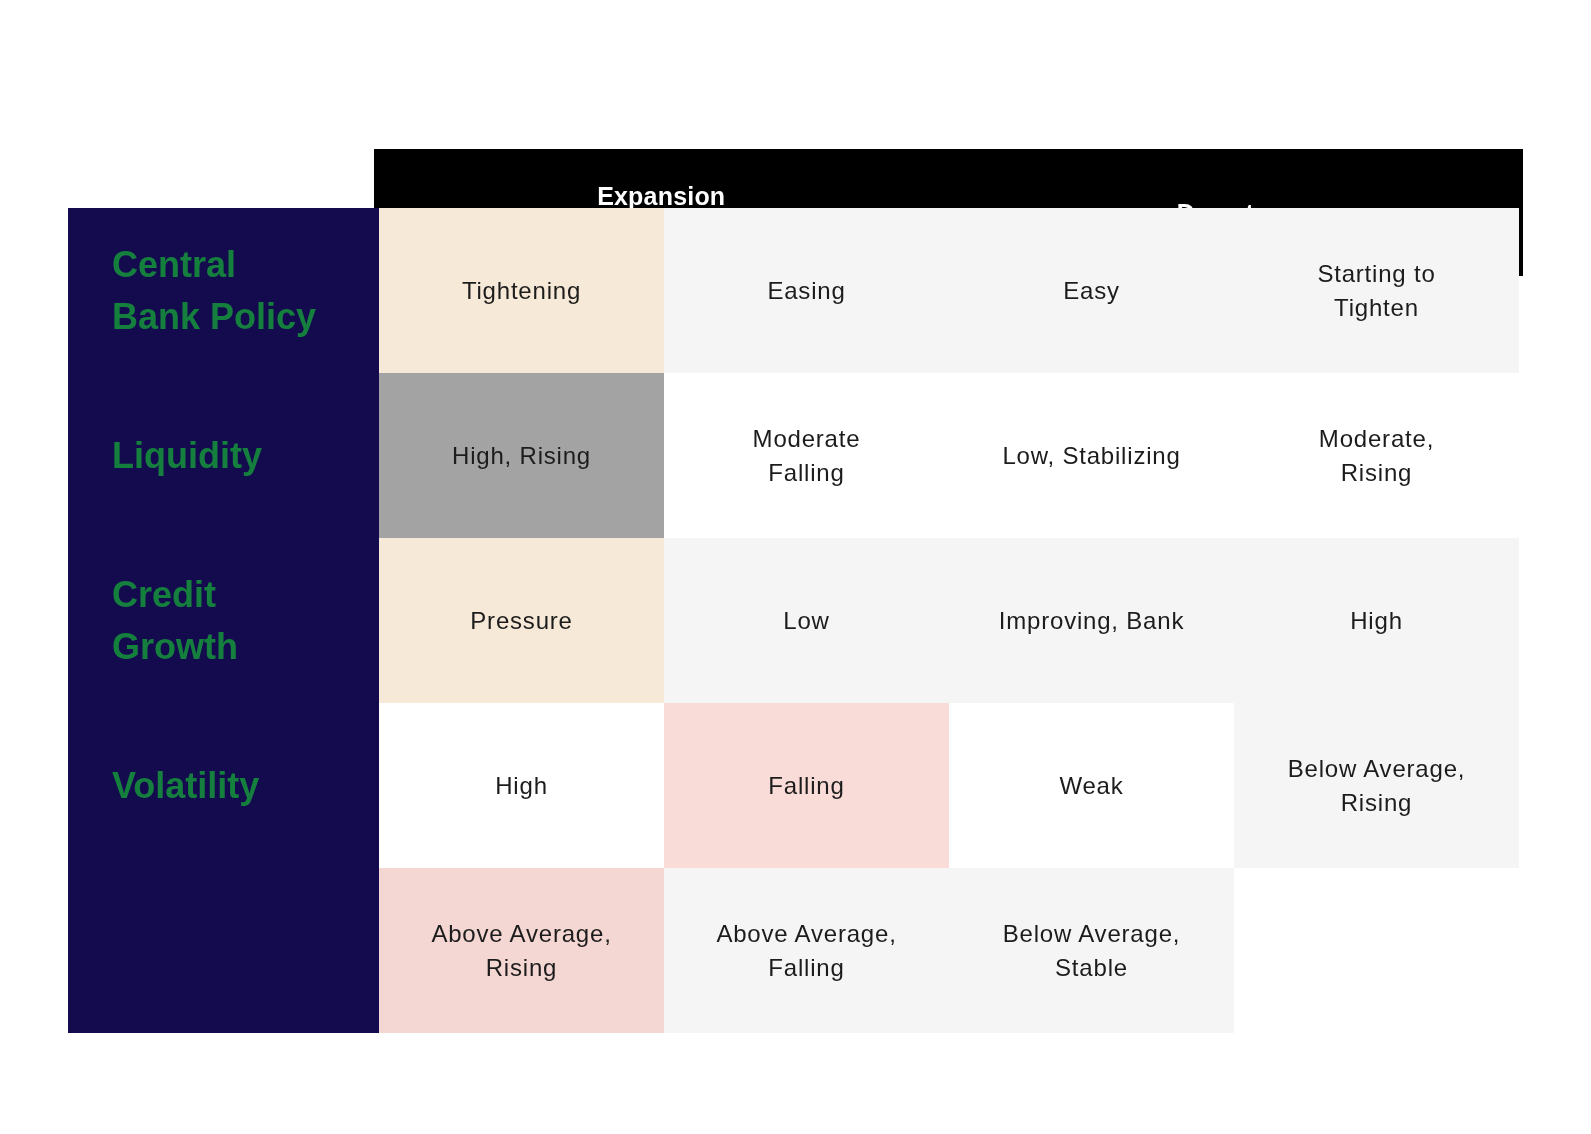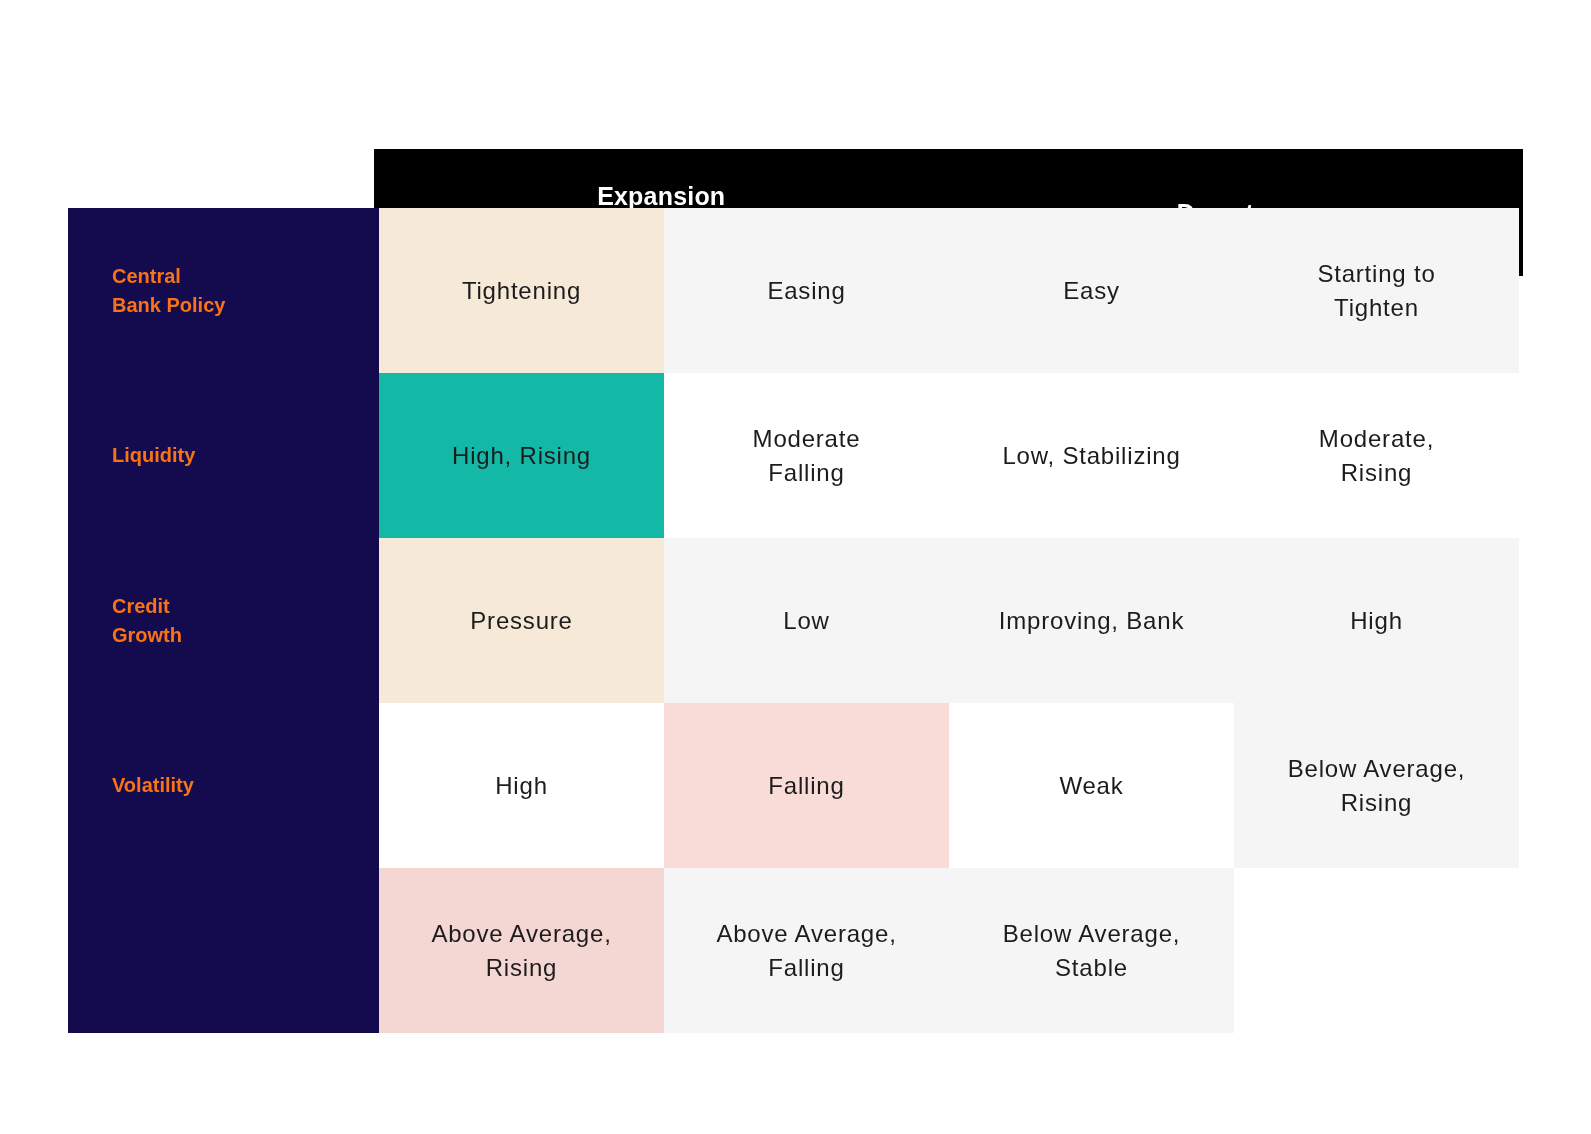--- a/index.html
+++ b/index.html
@@ -31,23 +31,23 @@
 
   .row-labels {
     position: absolute; left: 68px; top: 208px;
     width: 315px; height: 825px;
     background: #140b4e;
   }
   .rlabel {
     height: 165px;
     display: flex; align-items: center;
     padding-left: 44px;
-    color: #f97316;
+    color: #15803d;
     font-weight: bold;
-    font-size: 20px;
+    font-size: 36px;
     line-height: 1.44;
     white-space: pre-line;
   }
 
   .grid {
     position: absolute; left: 379px; top: 208px;
     width: 1140px; height: 825px;
     display: grid;
     grid-template-columns: repeat(4, 1fr);
     grid-auto-rows: 165px;
@@ -58,21 +58,21 @@
     font-size: 24px;
     color: #1c1c1c;
     letter-spacing: 0.8px;
     line-height: 1.4;
     white-space: pre-line;
     padding: 0 18px;
   }
   .bg-gray        { background: #f5f5f5; }
   .bg-white       { background: #ffffff; }
   .bg-cream       { background: #f6e9d7; }
-  .bg-cream-light { background: #14b8a6; }
+  .bg-cream-light { background: #a3a3a3; }
   .bg-pink        { background: #f9dcd8; }
   .bg-pink-dark   { background: #f4d6d2; }
 </style>
 </head>
 <body>
 
 <div class="canvas">
 
   <div class="header-row">
     <div class="hcell">Expansion

